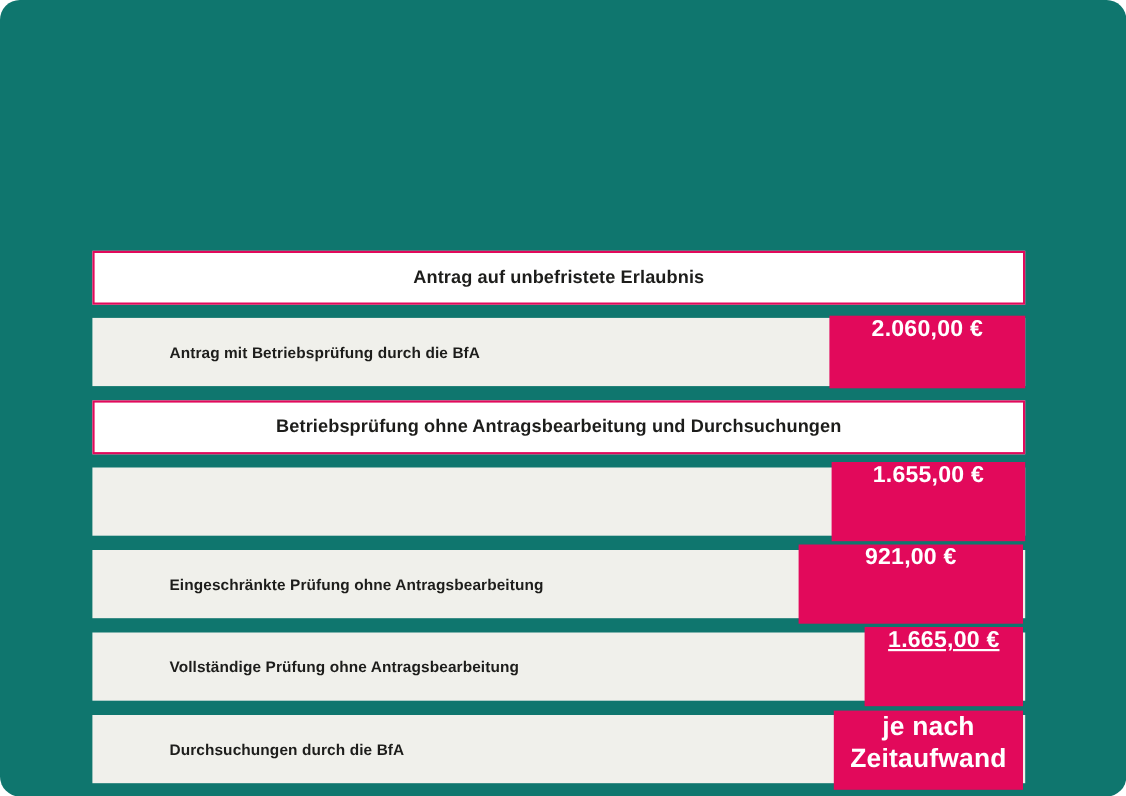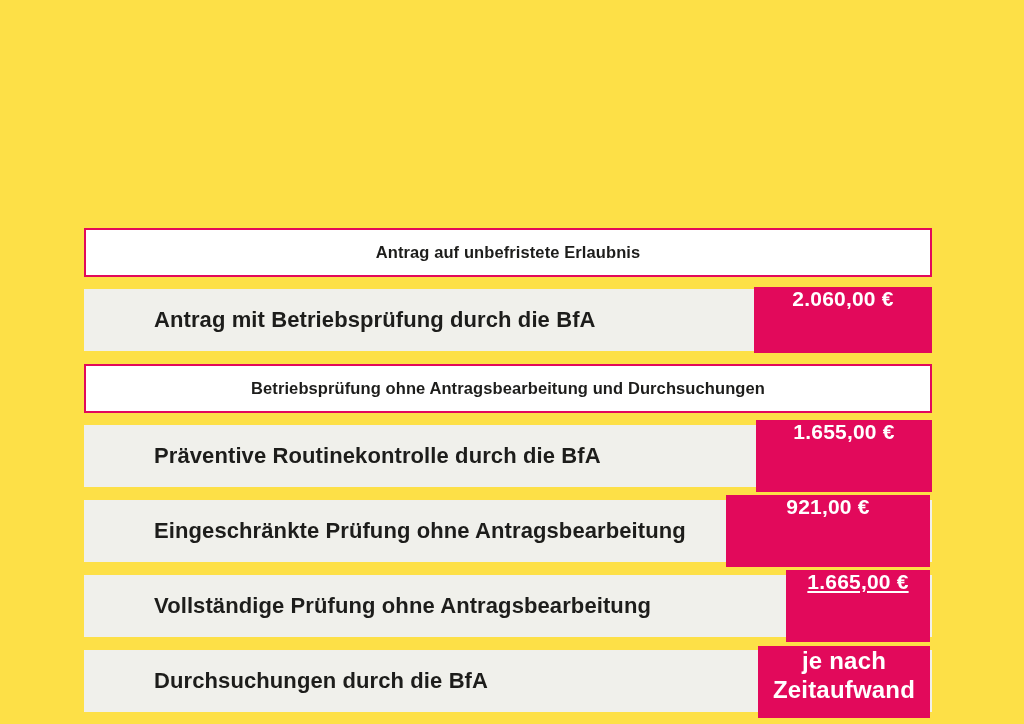--- a/index.html
+++ b/index.html
@@ -12,21 +12,22 @@
     height: 724px;
     font-family: "Liberation Sans", sans-serif;
     -webkit-font-smoothing: antialiased;
     overflow: hidden;
   }
 
   #sheet {
     position: relative;
     width: 1024px;
     height: 724px;
-    background: #fde047;
+    background: #0f766e;
+    border-radius: 18px;
   }
 
   
   .price-table {
     position: absolute;
     left: 84px;
     top: 228px;
     width: 848px;
   }
 
@@ -69,21 +70,21 @@
     height: 62px;
     background: #F0F0EB;
   }
   .row-item .item-label {
     position: absolute;
     left: 70px;
     top: 0;
     height: 62px;
     display: flex;
     align-items: center;
-    font-size: 22px;
+    font-size: 14px;
     font-weight: 600;
     letter-spacing: 0.1px;
     color: #1d1d1b;
     white-space: nowrap;
   }
   .row-item .price-chip {
     position: absolute;
     right: 0;
     top: -7px;
     width: 176px;
@@ -139,21 +140,20 @@
         <span class="price-text">2.060,00 €</span>
       </div>
     </div>
 
     <div class="row-header">
       <span class="header-label">Betriebsprüfung ohne Antragsbearbeitung und Durchsuchungen</span>
     </div>
 
     <div class="row-item r-1655">
       <div class="bar"></div>
-      <span class="item-label">Präventive Routinekontrolle durch die BfA</span>
       <div class="price-chip">
         <span class="price-text">1.655,00 €</span>
       </div>
     </div>
 
     <div class="row-item r-921">
       <div class="bar"></div>
       <span class="item-label">Eingeschränkte Prüfung ohne Antragsbearbeitung</span>
       <div class="price-chip">
         <span class="price-text">921,00 €</span>

